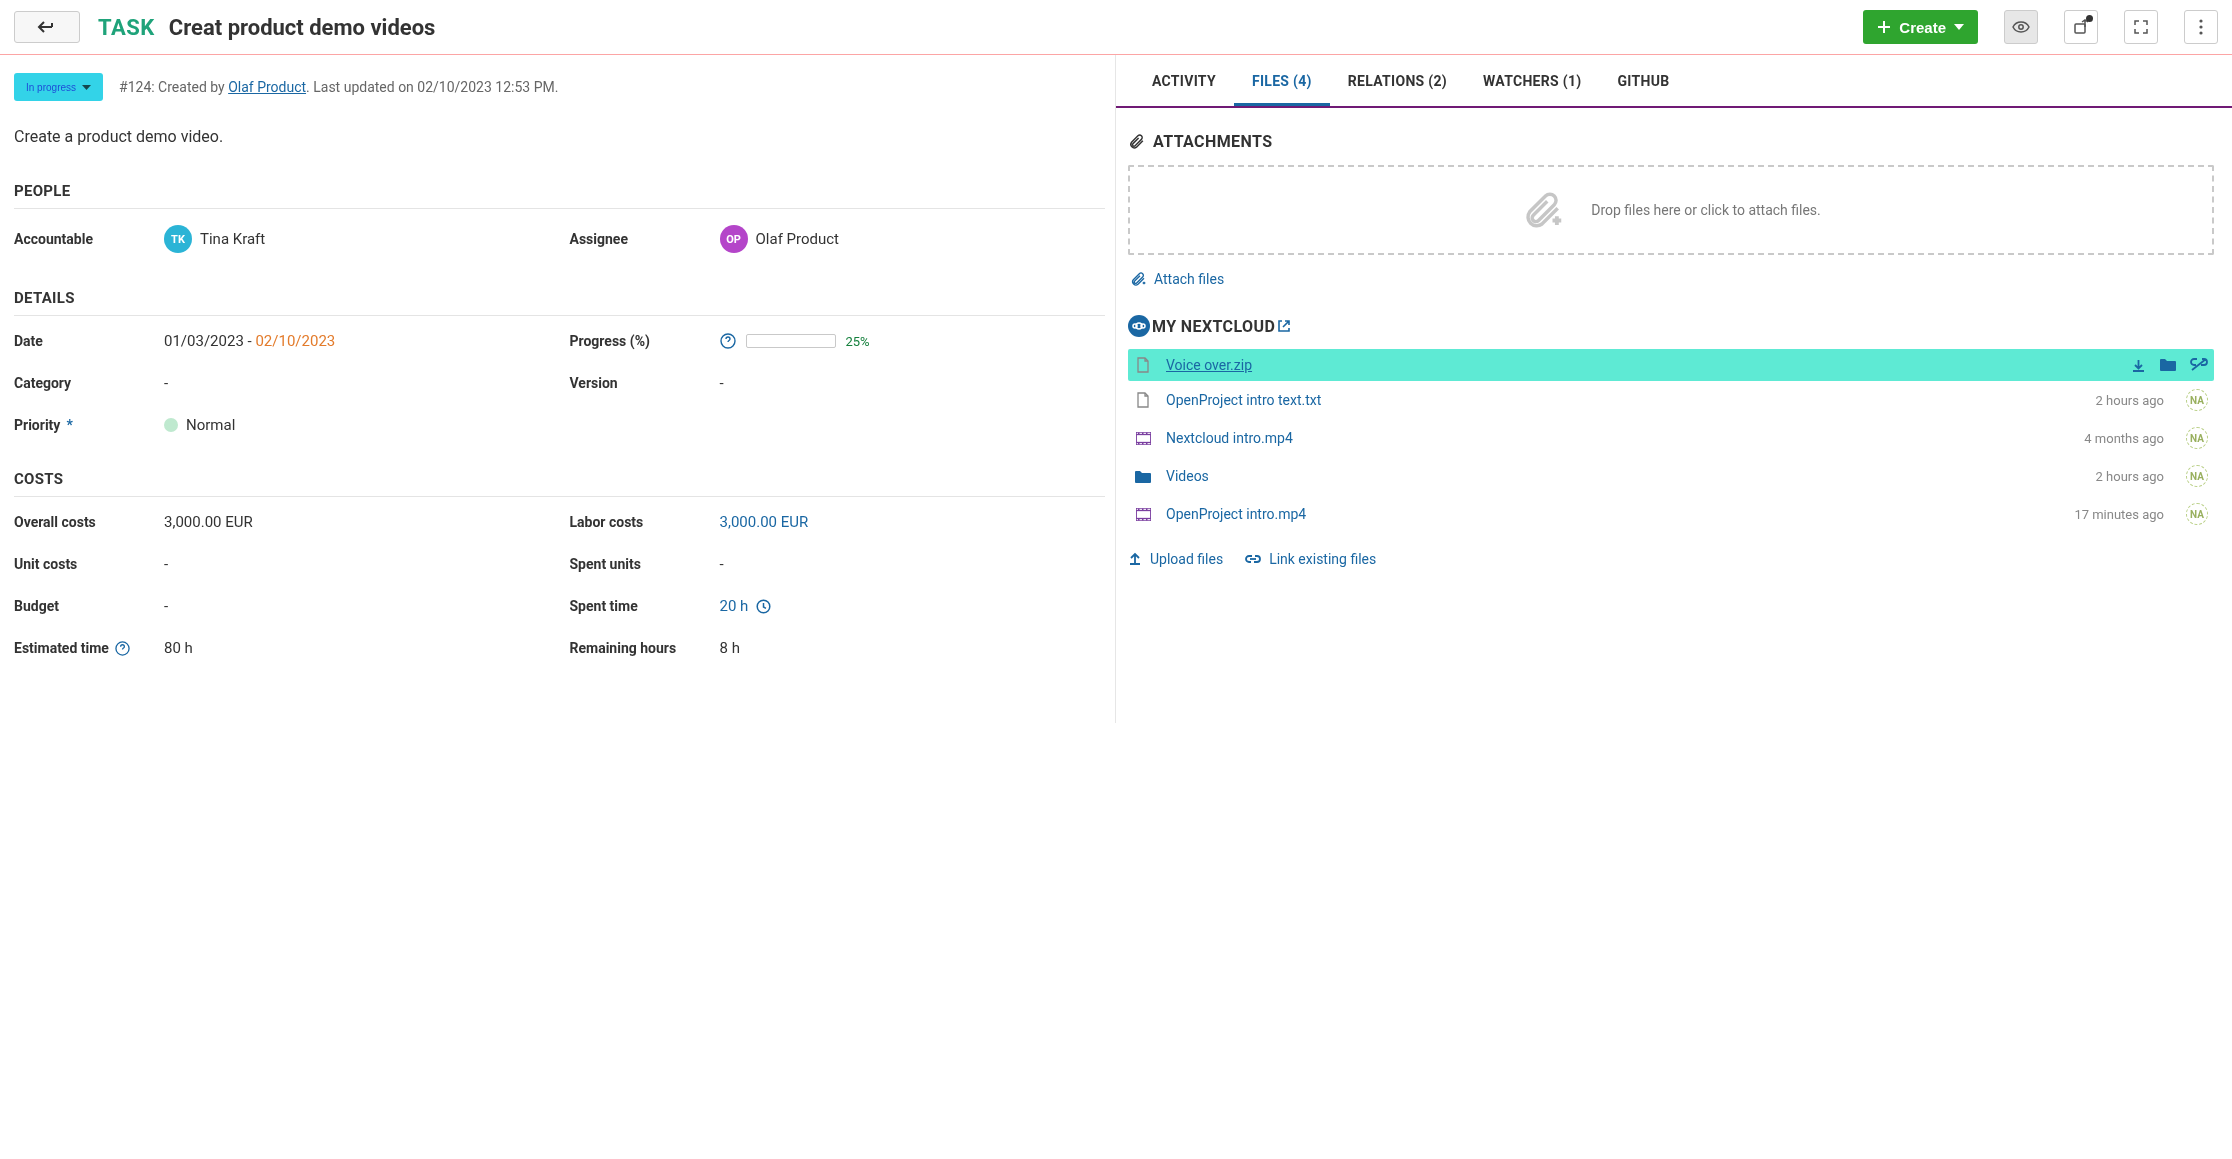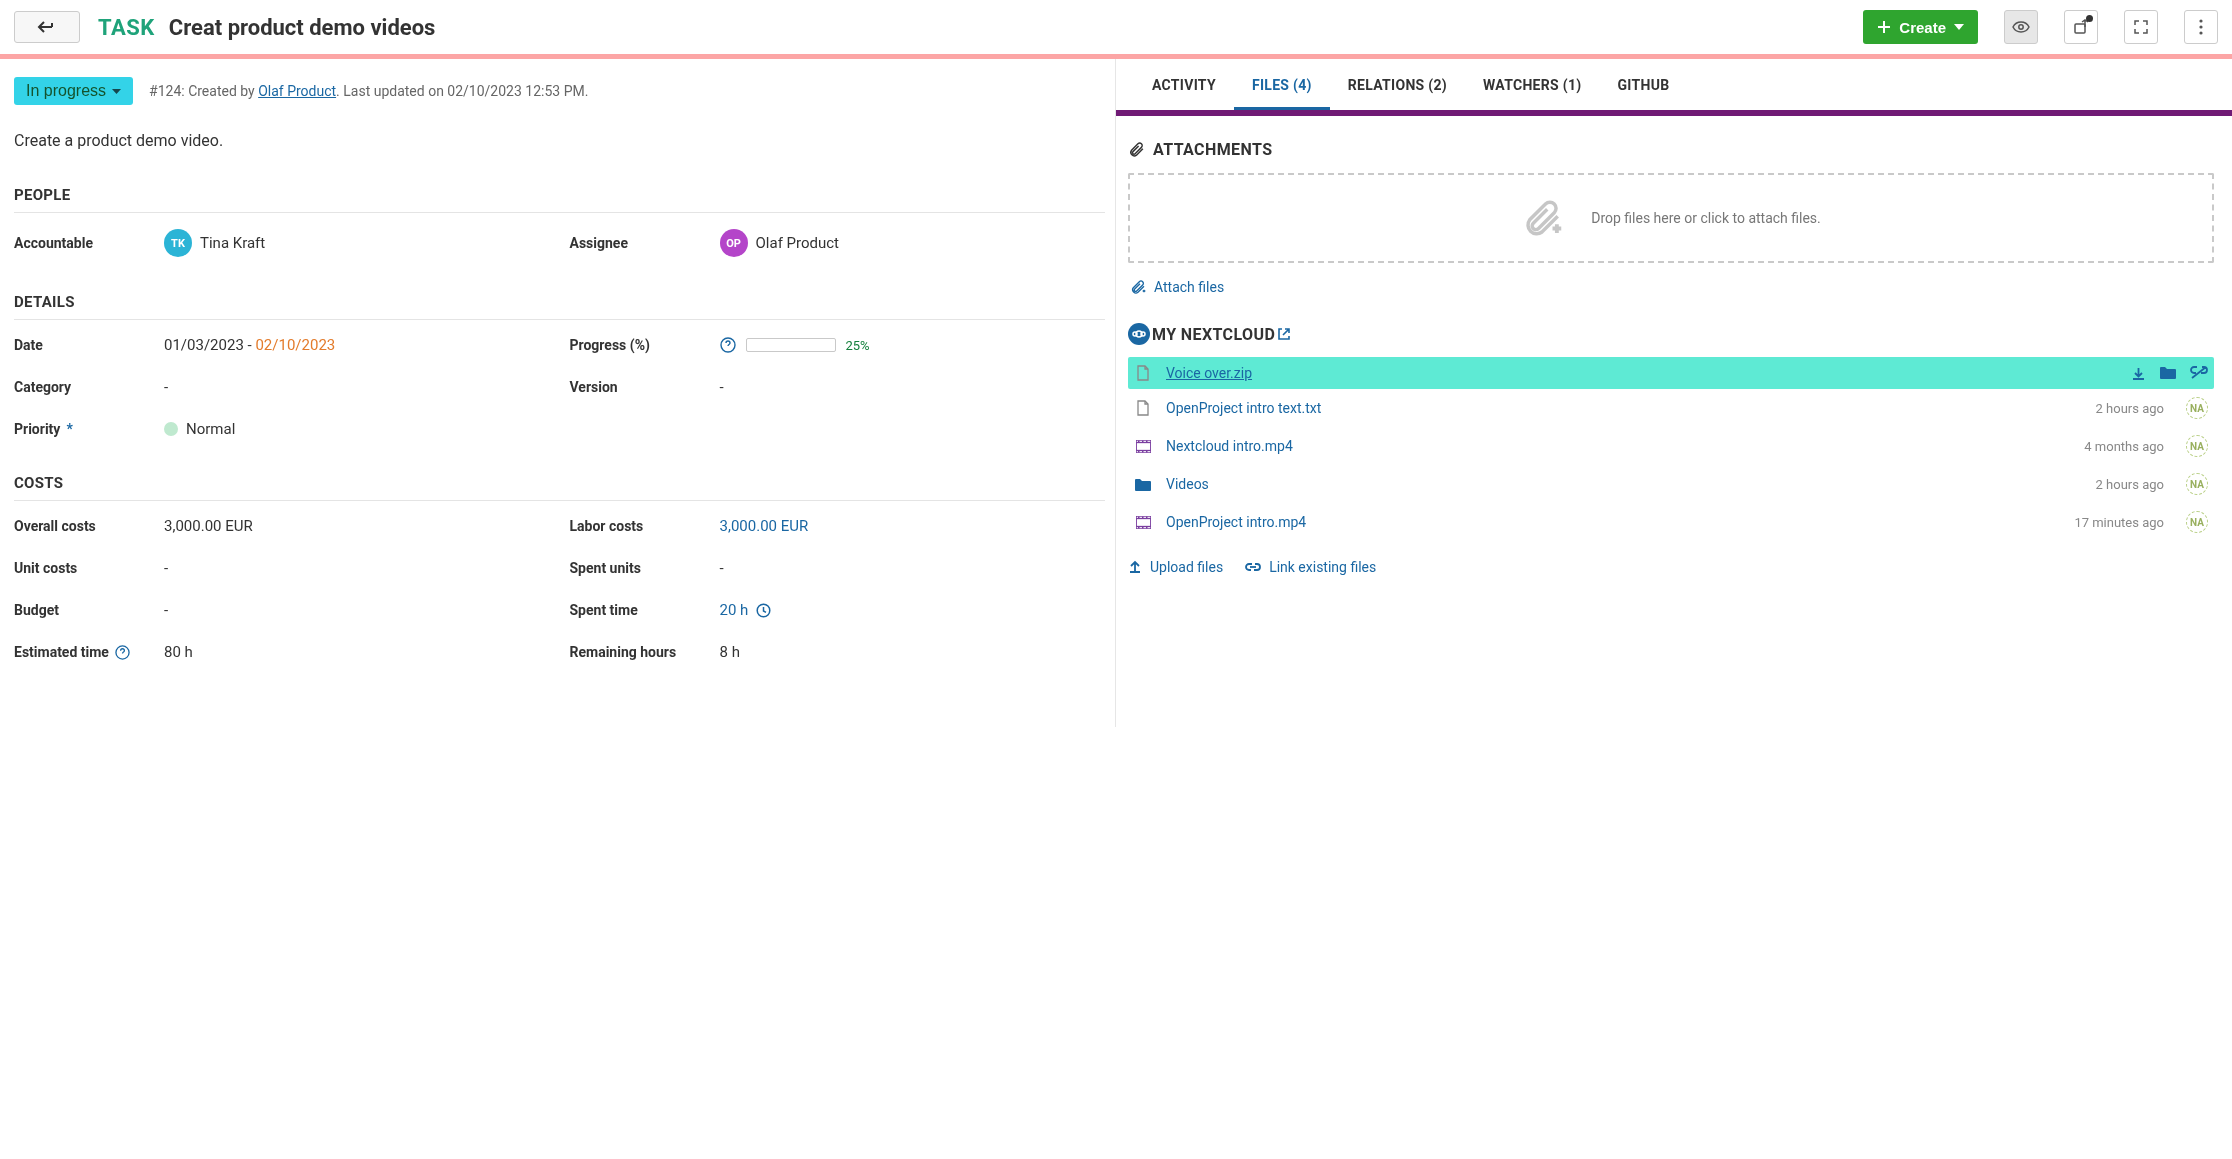--- a/index.html
+++ b/index.html
@@ -7,21 +7,21 @@
     font-family: -apple-system, BlinkMacSystemFont, "Segoe UI", Roboto, "Helvetica Neue", Arial, sans-serif;
     font-size: 14px;
     color: #333;
     background: #fff;
   }
   
   .top-bar {
     display: flex;
     align-items: center;
     padding: 10px 14px;
-    border-bottom: 5px solid #fca5a5;
+    border-bottom: 1px solid #fca5a5;
   }
   .back-btn {
     width: 66px;
     height: 32px;
     border: 1px solid #ccc;
     border-radius: 3px;
     background: #f7f7f7;
     display: flex;
     align-items: center;
     justify-content: center;
@@ -91,25 +91,25 @@
   }
   
   .status-row {
     display: flex;
     align-items: center;
     gap: 16px;
     margin-bottom: 26px;
   }
   .status-chip {
     background: #33d3e8;
-    color: #14532d;
+    color: #1d4ed8;
     border: none;
     height: 28px;
     padding: 0 12px;
-    font-size: 16px;
+    font-size: 10px;
     border-radius: 3px;
     display: flex;
     align-items: center;
     gap: 6px;
     cursor: pointer;
     font-weight: 500;
   }
   .meta-text {
     color: #666;
     font-size: 14px;
@@ -176,21 +176,21 @@
   }
   .progress-fill { height:100%; background:#b7e6a9; }
   .progress-pct { font-size:13px; color:#15803d;}
   .priority-dot { width:14px; height:14px; border-radius:50%; background:#bfe9cf; display:inline-block;}
   .spent-clock { color:#1a67a3; }
   .cost-link { color:#1a67a3; }
 
   
   .tabs {
     display:flex;
-    border-bottom: 6px solid #701a75;
+    border-bottom: 2px solid #701a75;
     padding: 0 18px;
   }
   .tab {
     padding: 18px 18px 14px 18px;
     font-size:14px;
     font-weight:700;
     color:#333;
     letter-spacing:.3px;
     cursor:pointer;
     border-bottom:3px solid transparent;

